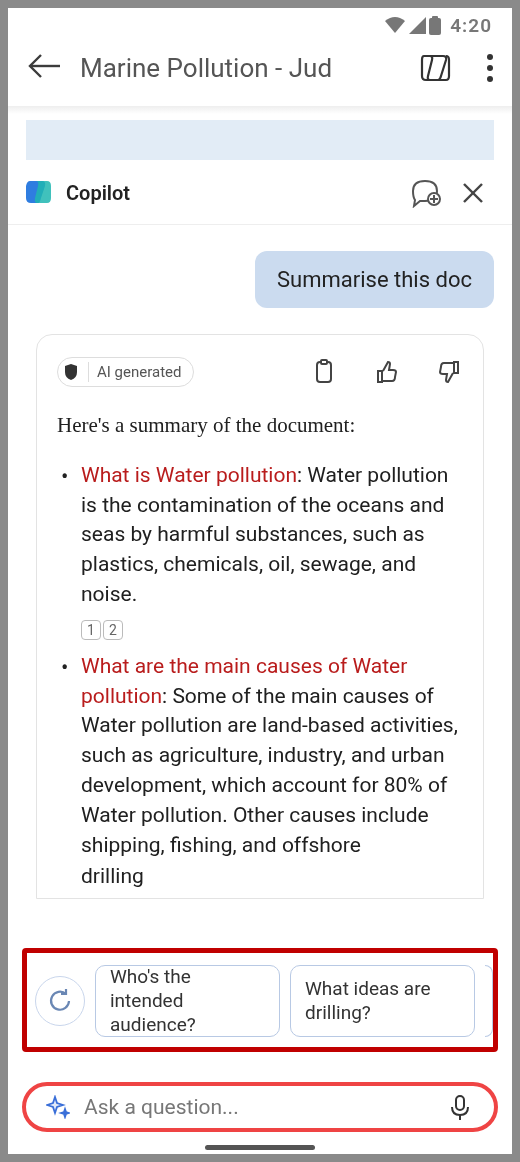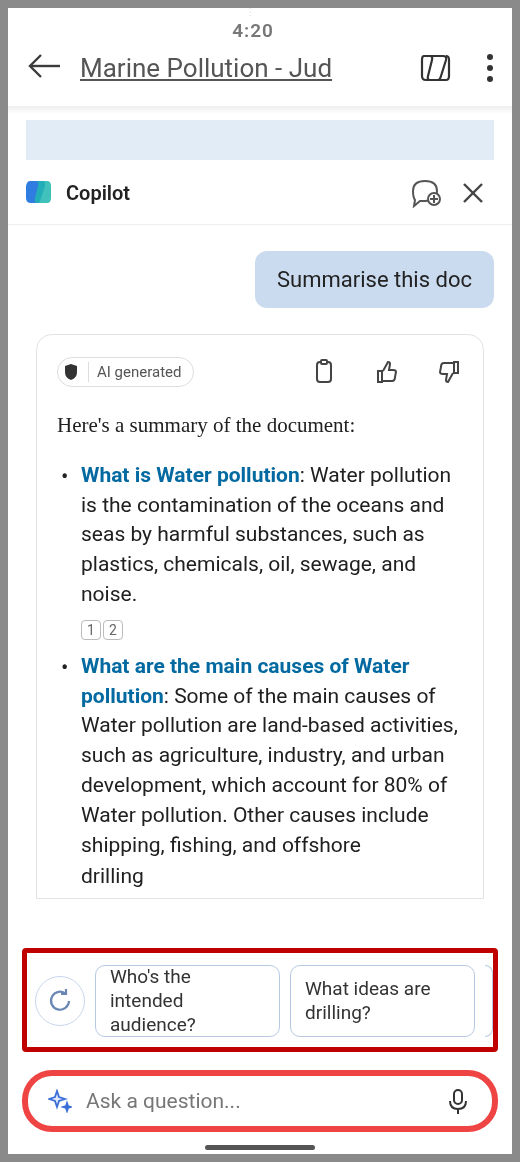--- a/index.html
+++ b/index.html
@@ -1,27 +1,27 @@
 <!DOCTYPE html>
 <html><head>
   <meta charset="utf-8">
   <style>
     * { margin:0; padding:0; box-sizing:border-box; -webkit-font-smoothing:antialiased; }
     body { font-family:-apple-system,BlinkMacSystemFont,"Segoe UI",Roboto,sans-serif;
            background:#8a8a8a; display:flex; justify-content:center; }
     .device-frame { width:520px; height:1162px; background:#fff; position:relative;
                     border:8px solid #8a8a8a; overflow:hidden; }
     .status-bar { height:34px; display:flex; justify-content:flex-end; align-items:center;
-                  padding:0 20px 0 0; gap:3px; color:#777; font-size:19px; font-weight:600;flex-direction:column; }
+                  padding:0 20px 0 0; gap:3px; color:#777; font-size:19px; font-weight:600; }
     .status-bar .clock { margin-left:6px; letter-spacing:1px; }
     .status-bar svg { display:block; }
     .title-bar { display:flex; align-items:center; padding:10px 18px 22px 18px; gap:18px; }
     .title-bar .back svg { stroke:#3c3c3c; }
     .title-bar .title { flex:1; font-size:26px; color:#555; font-weight:400; white-space:nowrap;
-                        overflow:hidden;text-decoration:underline; }
+                        overflow:hidden; }
     .title-bar .cp svg, .title-bar .ovf svg { display:block; }
     .shadow-strip { height:8px; background:linear-gradient(#eee,#fff); }
     .content-prev { background:#fff; padding:6px 18px 0 18px; }
     .content-prev .blockstrip { height:40px; background:#e2ecf6; }
     .copilot-hdr { display:flex; align-items:center; padding:16px 22px 14px 14px; background:#fff;
                    border-bottom:1px solid #eee; }
     .copilot-hdr .logo-slot { width:34px; height:34px; margin-right:10px; }
     .copilot-hdr .ct { font-size:20px; font-weight:600; color:#222; flex:1; }
     .copilot-hdr .action { width:34px; display:flex; justify-content:center; }
     .chat-area { padding:26px 18px 10px 18px; }
@@ -36,37 +36,37 @@
     .ai-badge .shield { width:16px; height:16px; display:flex; align-items:center; }
     .ai-badge .sep { width:1px; height:20px; background:#ddd; }
     .tb-icon { width:28px; height:28px; display:flex; align-items:center; justify-content:center; }
     .tb-spacer { flex:1; }
     .resp-body { font-size:21px; line-height:1.42; color:#202020; }
     .resp-body .intro { margin-bottom:20px;font-family:Liberation Serif, serif; }
     .resp-list { list-style:none; padding-left:24px; }
     .resp-list li { position:relative; margin-bottom:8px; }
     .resp-list li::before { content:"•"; position:absolute; left:-20px; top:0; font-size:22px;
                              color:#222; }
-    .resp-list strong { font-weight:700; color:#0369a1; }
+    .resp-list strong { font-weight:400; color:#b91c1c; }
     .cite-row { margin-top:4px; margin-bottom:8px; }
     .cite { display:inline-block; border:1px solid #bbb; border-radius:4px; font-size:14px;
             color:#666; padding:0 5px; margin-right:2px; line-height:18px; }
     .trail-cut { color:#202020; font-size:21px; padding-left:24px; margin-top:-6px; }
     .suggestion-area { position:absolute; left:14px; right:14px; bottom:102px;
                        padding:12px 8px 10px 8px; border:5px solid #c00000; border-radius:4px;
                        display:flex; align-items:center; gap:10px; background:#fff; }
     .sug-refresh { width:50px; height:50px; flex-shrink:0; border:1px solid #c9d6ec;
                    border-radius:50%; display:flex; align-items:center; justify-content:center; }
     .sug-btn { flex:1; height:72px; border:1px solid #b8c9e4; border-radius:10px;
                display:flex; align-items:center; padding:0 14px; color:#333; font-size:19px;
                line-height:1.25; background:#fff; }
     .sug-edge { width:8px; height:72px; border:1px solid #b8c9e4; border-left:none;
                 border-radius:0 10px 10px 0; flex-shrink:0; margin-right:-8px; }
-    .ask-area { position:absolute; left:14px; right:14px; bottom:22px; height:62px;
-                border:6px solid #ef4444; border-radius:30px; display:flex; align-items:center;
+    .ask-area { position:absolute; left:14px; right:14px; bottom:22px; height:50px;
+                border:4px solid #ef4444; border-radius:30px; display:flex; align-items:center;
                 padding:0 20px; gap:14px; background:#fff; }
     .spark-icon { width:24px; height:24px; flex-shrink:0; }
     .ask-input { flex:1; font-size:21px; color:#777; }
     .mic-icon { width:24px; height:24px; flex-shrink:0; }
     .home-ind { position:absolute; bottom:4px; left:50%; transform:translateX(-50%);
                 width:110px; height:5px; border-radius:3px; background:#555; }
     .fade-mask { position:absolute; left:14px; right:14px; bottom:206px; height:30px;
                  background:linear-gradient(rgba(255,255,255,0),#fff); pointer-events:none; }
   </style>
 </head>

